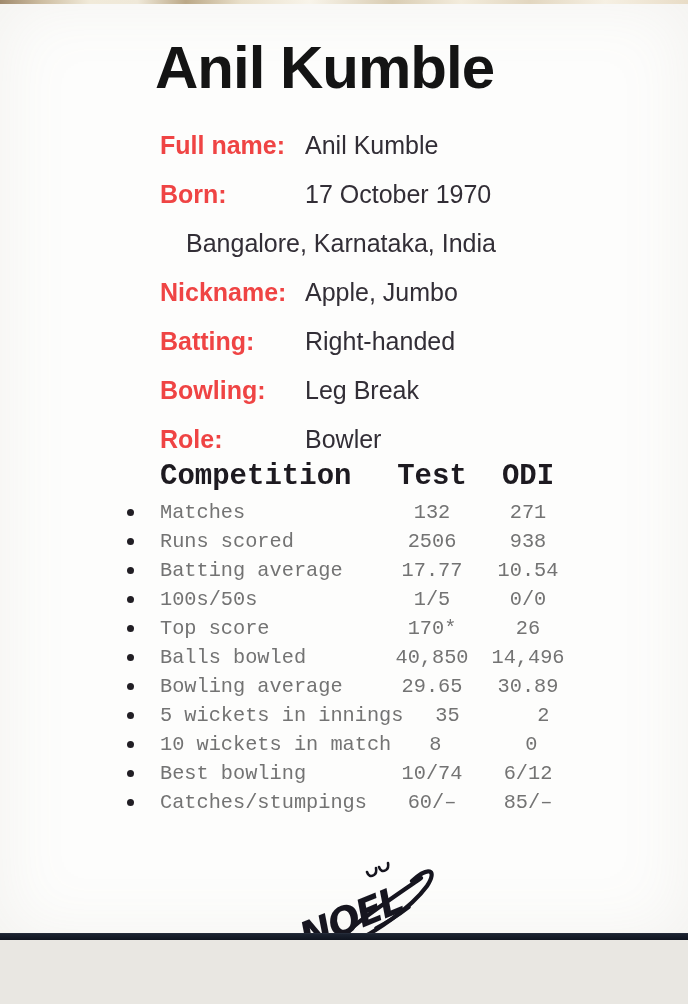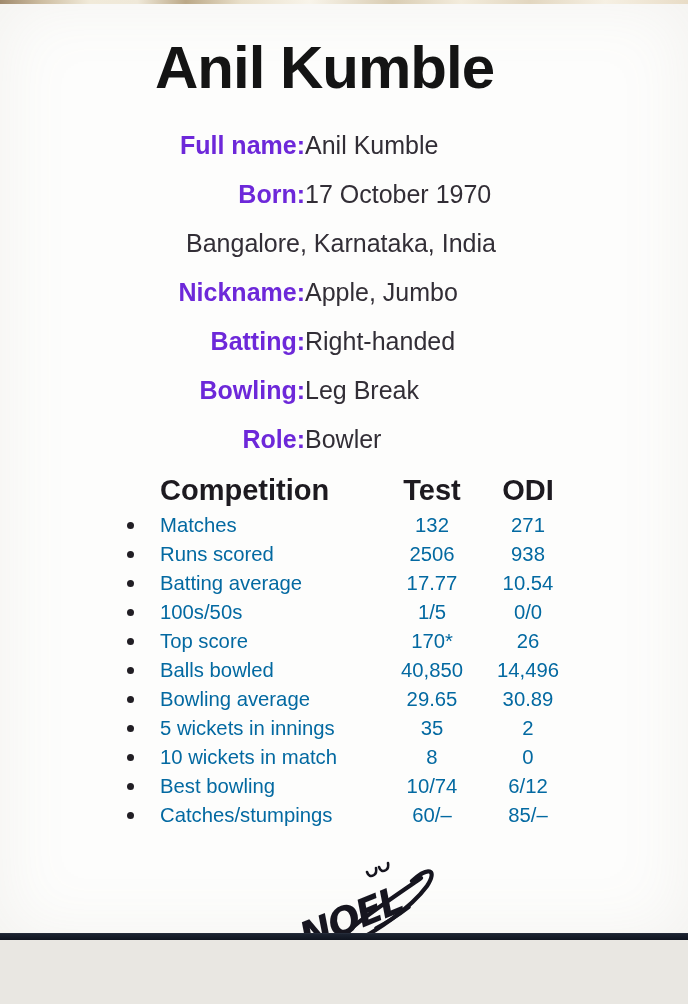--- a/index.html
+++ b/index.html
@@ -30,36 +30,36 @@
     font-size:60px;font-weight:bold;line-height:64px;
     letter-spacing:-1px;
     color:#141414;
     white-space:nowrap;
   }
   .info{
     position:absolute;left:160px;top:121px;width:480px;
     font-size:25px;line-height:49px;
   }
   .info-row{display:grid;grid-template-columns:145px 1fr;}
-  .info-label{font-weight:bold;color:#6d28d9;white-space:nowrap;text-align:right;}
+  .info-label{font-weight:bold;color:#ef4444;white-space:nowrap;}
   .info-value{color:#322e36;white-space:nowrap;}
   .info-cont{color:#322e36;white-space:nowrap;margin-left:26px;}
   .stats{
-    position:absolute;left:122px;top:472px;width:458px;
+    position:absolute;left:122px;top:459px;width:458px;font-family:Liberation Mono, monospace;
   }
   .stats-header{
     display:grid;grid-template-columns:38px 1fr 92px 100px;
     font-size:29px;font-weight:bold;line-height:36px;
     color:#1d1a20;
     margin-bottom:3px;
   }
   .stat-row{
     display:grid;grid-template-columns:38px 1fr 92px 100px;
     font-size:20.3px;line-height:29px;
-    color:#0369a1;
+    color:#737373;
   }
   .cell-num{text-align:center;padding-right:4px;white-space:nowrap;}
   .cell-label{white-space:nowrap;}
   .bullet{
     width:7px;height:7px;border-radius:50%;
     background:#211e24;
     margin:11px 0 0 5px;
   }
   .signature{
     position:absolute;left:288px;top:856px;width:150px;height:95px;

